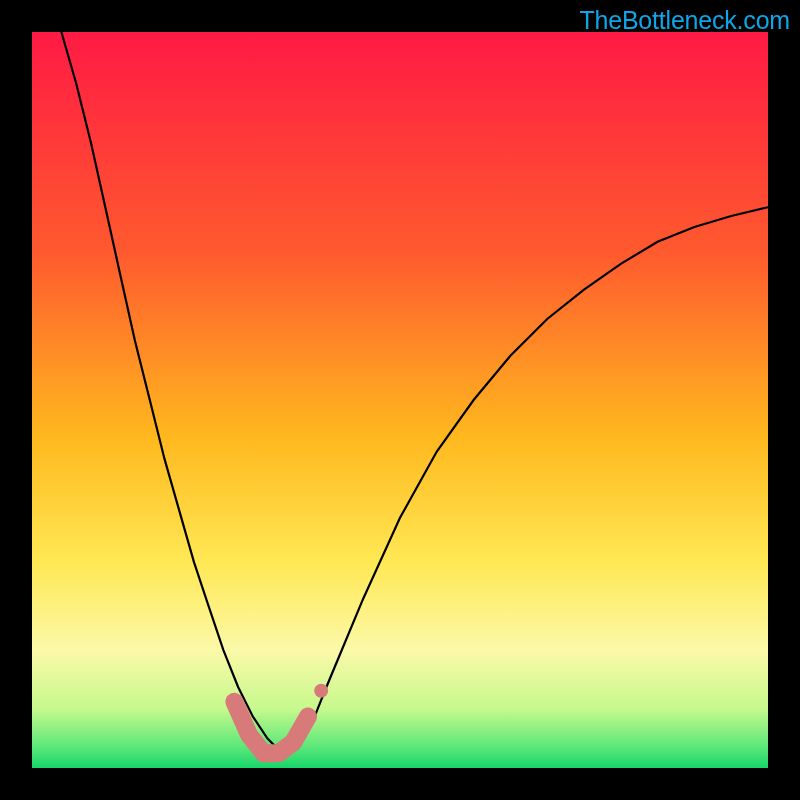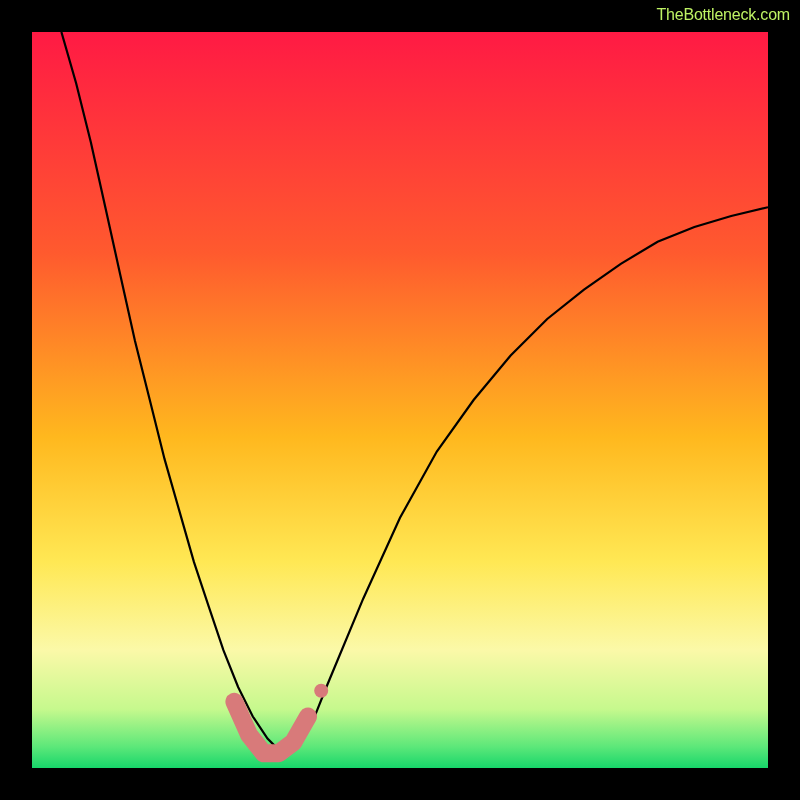--- a/index.html
+++ b/index.html
@@ -24,22 +24,22 @@
     top: 32px;
     left: 32px;
     width: 736px;
     height: 736px;
     overflow: hidden;
   }
   .watermark {
     position: absolute;
     top: 6px;
     right: 10px;
-    color: #bef264;
-    font-size: 16px;
+    color: #0ea5e9;
+    font-size: 25px;
     font-weight: 500;
     letter-spacing: -0.2px;
   }
   svg {
     display: block;
   }
 </style>
 </head>
 <body>
 

